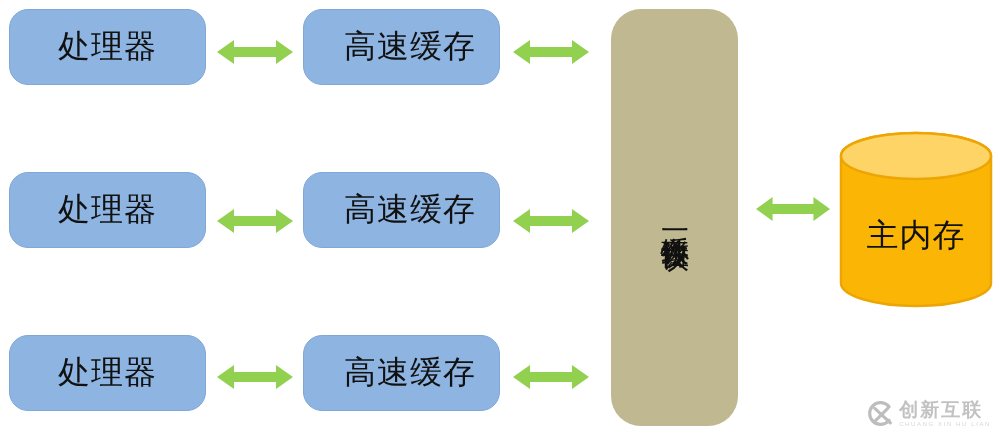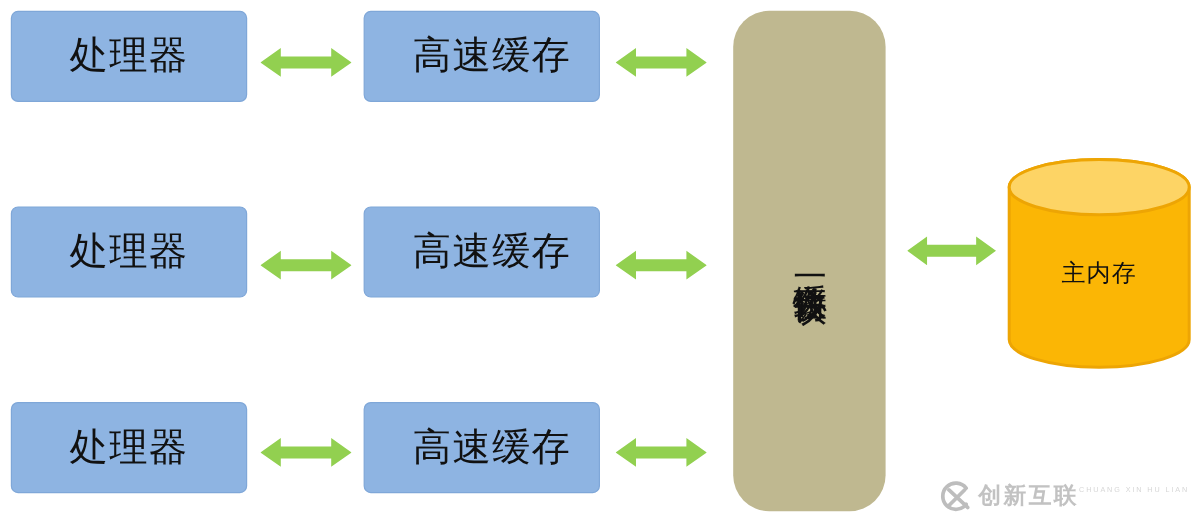--- a/index.html
+++ b/index.html
@@ -25,21 +25,21 @@
   }
   .node{
     position:absolute;
     display:flex;align-items:center;justify-content:center;
     box-sizing:border-box;
   }
   .blue-box{
     width:197px;height:76px;
     background:var(--box-blue);
     border:1px solid var(--box-blue-border);
-    border-radius:6px;
+    border-radius:19px;
     font-size:32px;
     letter-spacing:1px;
   }
   .proc{left:9px;}
   .cache{left:303px;padding-left:17px;}
   .row1{top:9px;}
   .row2{top:172px;}
   .row3{top:335px;}
   .protocol-box{
     left:611px;top:9px;
@@ -53,28 +53,28 @@
     font-size:28px;
     line-height:1.0;
     letter-spacing:1px;
   }
   .arrow{position:absolute;width:76px;height:30px;}
   .arrow svg{display:block;width:100%;height:100%;}
   .arrow polygon{fill:var(--arrow-green);}
   .cylinder{position:absolute;left:838px;top:131px;width:156px;height:178px;}
   .cylinder-label{
     position:absolute;left:838px;top:214px;width:156px;
-    text-align:center;font-size:20px;letter-spacing:1px;
+    text-align:center;font-size:32px;letter-spacing:1px;
   }
   .watermark{
     position:absolute;right:3px;bottom:3px;
     display:flex;align-items:center;gap:5px;
     padding:4px 6px;
   }
-  .wm-text{display:flex;flex-direction:row;align-items:flex-start;line-height:1;}
+  .wm-text{display:flex;flex-direction:column;align-items:flex-start;line-height:1;}
   .wm-brand{
     font-size:19px;font-weight:bold;color:var(--watermark-gray);
     letter-spacing:2px;white-space:nowrap;
   }
   .wm-tagline{
     font-size:6px;color:var(--watermark-gray-light);
     letter-spacing:1.6px;margin-top:2px;white-space:nowrap;
   }
 </style>
 </head>

